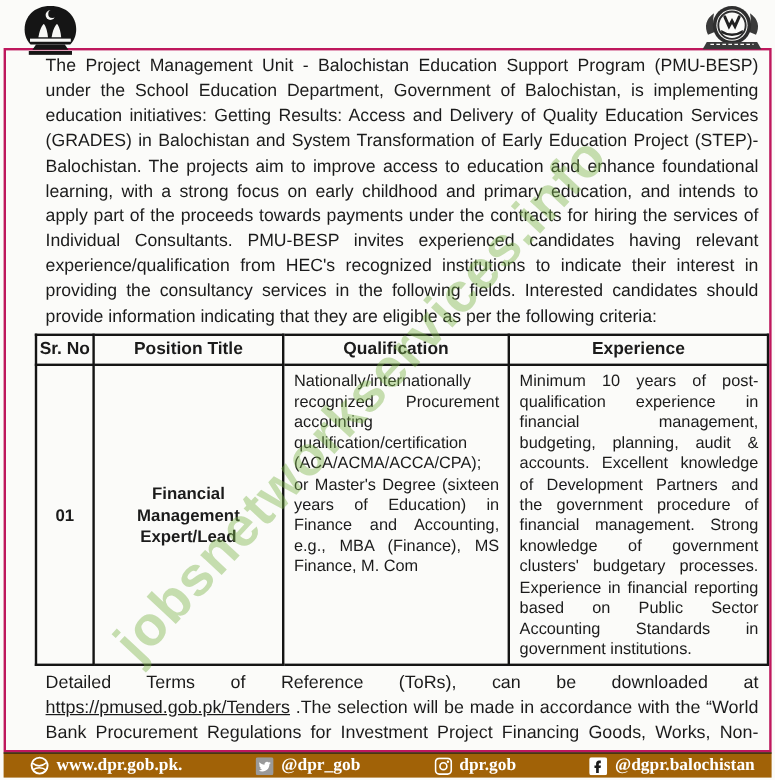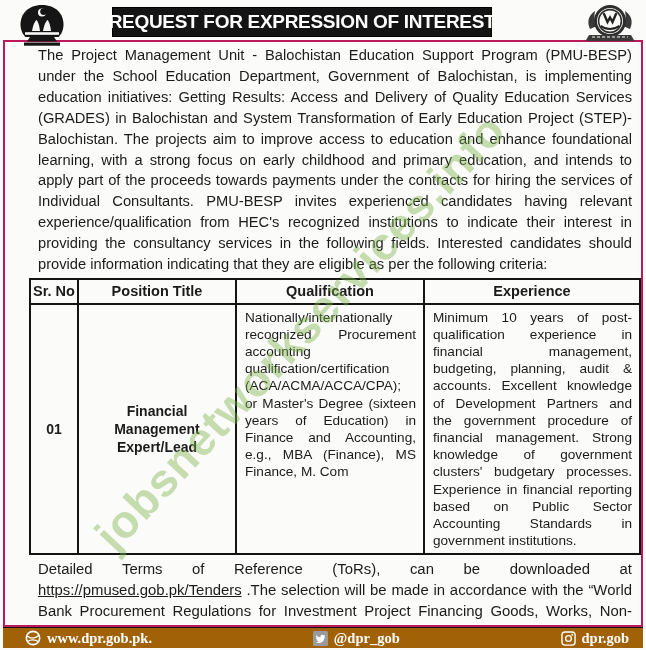--- a/index.html
+++ b/index.html
@@ -66,23 +66,20 @@
     <path d="M27 1 C13 1 5.5 10 5.5 20.5 C5.5 27 8.5 31 10.5 33 L43.5 33 C45.5 31 48.5 27 48.5 20.5 C48.5 10 41 1 27 1 Z" fill="#151515"></path>
     <circle cx="27" cy="8.6" r="4" fill="#f7f7f5"></circle>
     <circle cx="28.6" cy="7.6" r="3.4" fill="#151515"></circle>
     <path d="M17 27 c1.5-9 4.5-11 4.5-11 s2.5 2 3.5 11 z" fill="#f7f7f5"></path>
     <path d="M28 27 c1.5-9 4.5-11 4.5-11 s2.5 2 3.5 11 z" fill="#f7f7f5"></path>
     <rect x="10" y="28.2" width="34" height="2.6" fill="#f7f7f5"></rect>
     <path d="M15 33 h24 l3 4.5 h-30 z" fill="#151515"></path>
     <rect x="9" y="38.5" width="36" height="3.2" fill="#151515"></rect>
   </svg>
 
-  <div class="banner">
-    <span>REQUEST FOR EXPRESSION OF INTEREST</span>
-  </div>
 
   <svg class="logo-right" viewBox="0 0 56 51">
     <path d="M8 27 q-5 -11 5 -18 q-2 9 2 15 z" fill="#3a3a3a"></path>
     <path d="M48 27 q5 -11 -5 -18 q2 9 -2 15 z" fill="#3a3a3a"></path>
     <circle cx="28" cy="19" r="16" fill="#2e2e2e"></circle>
     <circle cx="28" cy="19" r="13" fill="#fbfbf9"></circle>
     <circle cx="28" cy="19" r="11.4" fill="none" stroke="#2e2e2e" stroke-width="1.6"></circle>
     <path d="M22 12 l3.5 8 2.5-4.5 2.5 4.5 3.5-8" stroke="#222" stroke-width="2.4" fill="none" stroke-linecap="round"></path>
     <path d="M19 23 q9 6 18 0 l0 2.6 q-9 5 -18 0 z" fill="#222"></path>
     <path d="M7 33 l42 0 3.5 6 -49 0 z" fill="#3a3a3a"></path>
@@ -139,15 +136,22 @@
     <span>@dpr_gob</span>
   </div>
   <div class="soc">
     <svg width="15" height="15" viewBox="0 0 24 24">
       <rect x="1.5" y="1.5" width="21" height="21" rx="5" fill="none" stroke="#fff" stroke-width="2.2"></rect>
       <circle cx="12" cy="12" r="4.6" fill="none" stroke="#fff" stroke-width="2.2"></circle>
       <circle cx="18" cy="6" r="1.6" fill="#fff"></circle>
     </svg>
     <span>dpr.gob</span>
   </div>
+  <div class="soc">
+    <svg width="15" height="15" viewBox="0 0 24 24">
+      <rect width="24" height="24" rx="3" fill="#fff"></rect>
+      <path d="M15.5 4.5H13c-2.2 0-3.8 1.8-3.8 4V11H7v3.5h2.2v6.5h3.6v-6.5h2.4l.5-3.5h-2.9V8.9c0-.5.4-.9.9-.9h1.8z" fill="#1c1c1c"></path>
+    </svg>
+    <span>@dgpr.balochistan</span>
+  </div>
 </div>
 
 <div class="watermark">jobsnetworkservices.info</div>
 
 </body></html>

